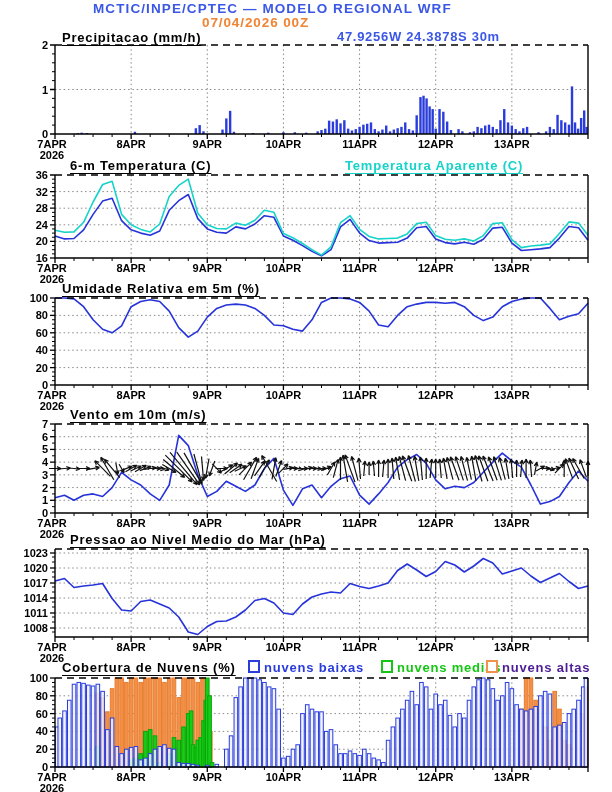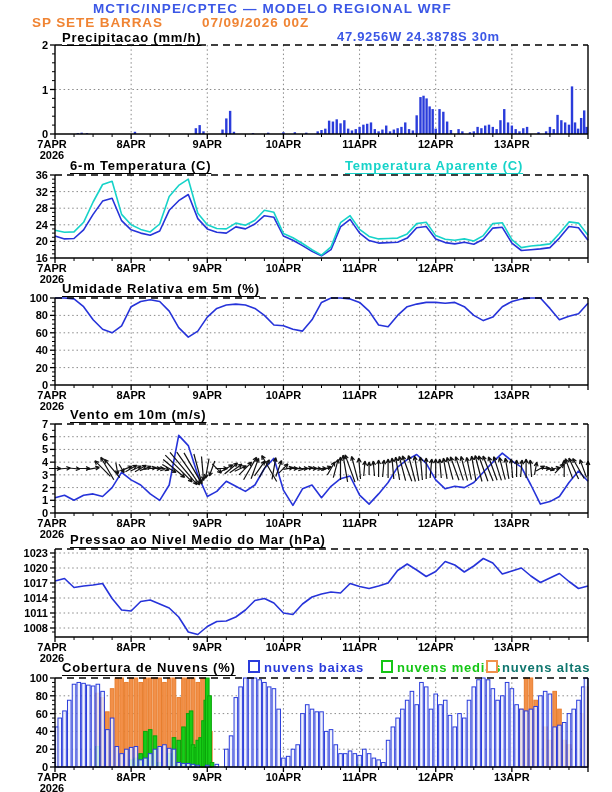--- a/index.html
+++ b/index.html
@@ -1,41 +1,40 @@
 <!DOCTYPE html>
 <html><head>
 <meta charset="utf-8">
 <style>
   html,body{margin:0;padding:0;background:#ffffff;}
   .page{position:relative;width:612px;height:792px;background:#fff;overflow:hidden;
-        font-family:"Liberation Sans","DejaVu Sans",sans-serif;}
+        font-family:"Liberation Sans","DejaVu Sans",sans-serif;border-radius:17px;}
   .hline{position:absolute;white-space:nowrap;font-weight:bold;}
   .h1{left:93px;top:1px;font-size:13.5px;letter-spacing:1.1px;color:#3b57e6;}
   .h2s{left:32px;top:15px;font-size:13.5px;letter-spacing:0.9px;color:#f08433;}
   .h2r{left:202px;top:15px;font-size:13.5px;letter-spacing:0.9px;color:#f08433;}
   .coords{left:308px;top:29px;font-size:13px;letter-spacing:0.7px;color:#3b57e6;margin-left:29px;}
   .ptitle{position:absolute;white-space:nowrap;font-weight:bold;font-size:13px;
           letter-spacing:0.8px;color:#000;text-decoration:underline;text-underline-offset:3px;}
   .cyan{color:#17d3c9;}
   .lg{position:absolute;white-space:nowrap;font-weight:bold;font-size:13px;letter-spacing:0.8px;text-align:center;}
   .sq{display:inline-block;width:8px;height:9px;border:2px solid;background:#fff;
       vertical-align:-1px;margin-right:4px;}
   .lg-baixas{color:#2a3cdb;} .lg-baixas .sq{border-color:#2a3cdb;}
   .lg-medias{color:#15c615;margin-left:15px;} .lg-medias .sq{border-color:#15c615;}
-  .lg-altas{color:#0f766e;}  .lg-altas .sq{border-color:#f0914c;}
+  .lg-altas{color:#4c1d95;}  .lg-altas .sq{border-color:#f0914c;}
   svg{position:absolute;left:0;top:0;}
 </style>
 </head>
 <body>
 
 <div class="page">
 
   <div class="hline h1">MCTIC/INPE/CPTEC — MODELO REGIONAL WRF</div>
-  <div class="hline h2s">SP SETE BARRAS</div>
-  <div class="hline h2r">07/09/2026 00Z</div>
+  <div class="hline h2r">07/04/2026 00Z</div>
   <div class="hline coords">47.9256W 24.3878S 30m</div>
 
   <div class="ptitle" style="left:62px;top:30px">Precipitacao (mm/h)</div>
   <div class="ptitle" style="left:70px;top:158px">6-m Temperatura (C)</div>
   <div class="ptitle cyan" style="left:345px;top:158px">Temperatura Aparente (C)</div>
   <div class="ptitle" style="left:62px;top:281px">Umidade Relativa em 5m (%)</div>
   <div class="ptitle" style="left:70px;top:407px">Vento em 10m (m/s)</div>
   <div class="ptitle" style="left:70px;top:532px">Pressao ao Nivel Medio do Mar (hPa)</div>
   <div class="ptitle" style="left:62px;top:660px">Cobertura de Nuvens (%)</div>
 

